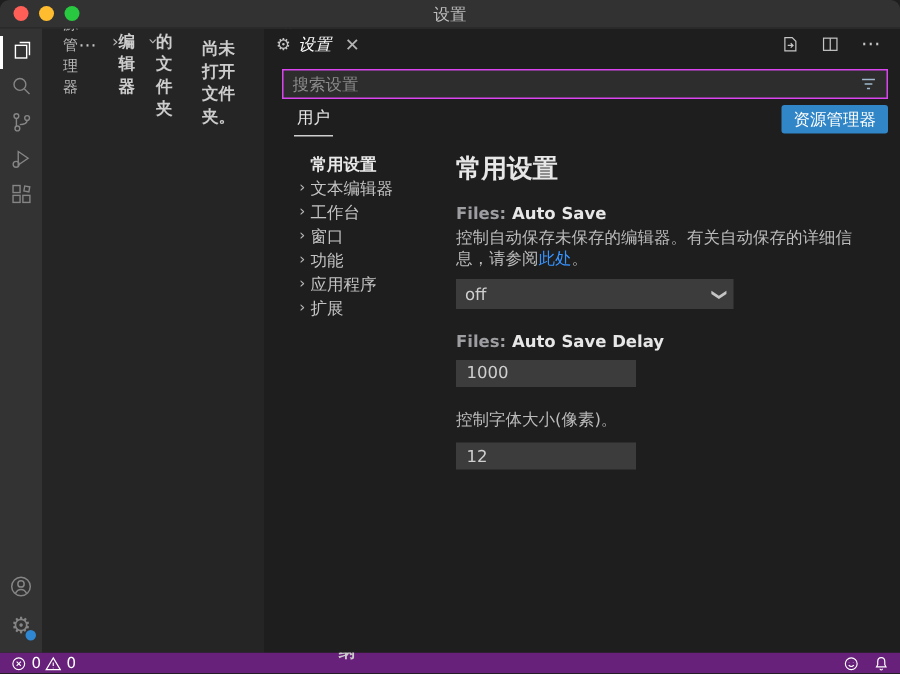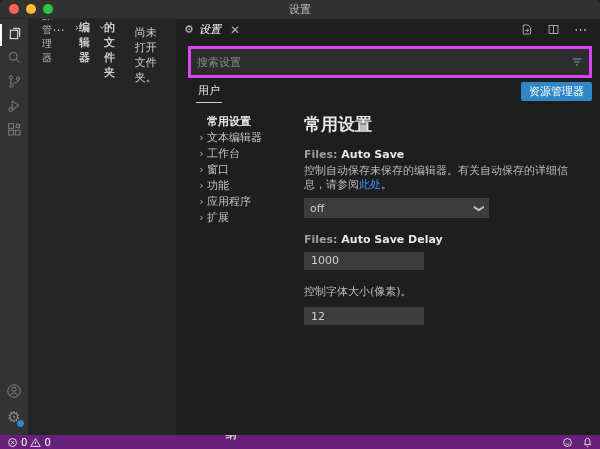--- a/index.html
+++ b/index.html
@@ -27,39 +27,39 @@
   .gear-badge{position:absolute;right:-4px;bottom:-3px;width:9px;height:9px;border-radius:50%;
     background:#2f86d1;border:1px solid #333;}
   
   .sidebar{width:148px;background:#252526;flex:none;display:flex;font-size:11px;}
   .sb-header{height:22px;display:flex;align-items:center;padding:0 8px 0 14px;color:#b8b8b8;font-size:10px;letter-spacing:.3px;}
   .sb-header .grow{flex:1;}
   .sb-ellipsis{color:#c5c5c5;cursor:pointer;font-size:12px;}
   .sb-row{height:16px;display:flex;align-items:center;padding-left:2px;font-weight:bold;color:#cccccc;cursor:pointer;}
   .chev{display:inline-block;width:12px;text-align:center;color:#b5b5b5;font-weight:normal;font-size:11px;}
   .chev.down{transform:rotate(90deg);}
-  .sb-text{padding:6px 12px 2px 12px;color:#cccccc;font-weight:normal;}
+  .sb-text{padding:6px 12px 2px 12px;color:#cccccc;font-weight:bold;}
   .sb-button{margin:7px 12px;height:21px;background:#2070b5;color:#ffffff;border:none;border-radius:2px;
     font-size:11px;display:flex;align-items:center;justify-content:center;cursor:pointer;width:calc(100% - 24px);
     font-family:inherit;text-align:center;}
   .sb-bottom{margin-top:auto;border-top:1px solid #3c3c3c;height:17px;display:flex;align-items:center;font-weight:bold;cursor:pointer;}
   
   .editor{flex:1;background:#1e1e1e;display:flex;flex-direction:column;min-width:0;}
   .tabbar{height:21px;background:#252526;display:flex;align-items:stretch;flex:none;}
   .tab{background:#1e1e1e;display:flex;align-items:center;gap:5px;padding:0 8px;min-width:72px;cursor:pointer;}
   .tab .tab-gear{font-size:11px;color:#c5c5c5;line-height:11px;}
   .tab-label{font-size:11px;color:#ffffff;font-style:italic;}
   .tab-close{color:#b3b3b3;font-size:12px;margin-left:4px;cursor:pointer;line-height:12px;}
   .tab-rest{flex:1;background:#1e1e1e;display:flex;align-items:center;justify-content:flex-end;gap:14px;padding-right:12px;}
   .ed-action{color:#c5c5c5;cursor:pointer;display:flex;align-items:center;}
   .ed-action svg{display:block;}
   .more-dots{font-size:13px;letter-spacing:1px;color:#c5c5c5;line-height:10px;}
   
   .settings-body{flex:1;display:flex;flex-direction:column;padding:6px 8px 0 12px;min-height:0;}
-  .search-box{height:32px;border:3px solid #d946ef;background:#2d2d2d;display:flex;align-items:center;flex:none;}
+  .search-box{height:20px;border:1px solid #d946ef;background:#2d2d2d;display:flex;align-items:center;flex:none;}
   .search-input{flex:1;background:transparent;border:none;outline:none;color:#cccccc;font-size:11px;padding:0 6px;
     font-family:inherit;}
   .search-input::placeholder{color:#8b8b8b;}
   .filter-icon{margin-right:6px;color:#9fb8cc;display:flex;}
   .scope-row{height:25px;display:flex;align-items:flex-end;flex:none;padding-top:4px;}
   .scope-tab{font-size:11px;color:#e7e7e7;padding:0 2px 4px 2px;margin-left:8px;border-bottom:1px solid #cfcfcf;cursor:pointer;}
   .scope-grow{flex:1;}
   .sync-btn{background:#3186c8;color:#fff;border:none;border-radius:2px;font-size:11px;height:19px;
     padding:0 8px;cursor:pointer;margin-bottom:2px;font-family:inherit;}
   .settings-content{flex:1;display:flex;min-height:0;padding-top:8px;}

